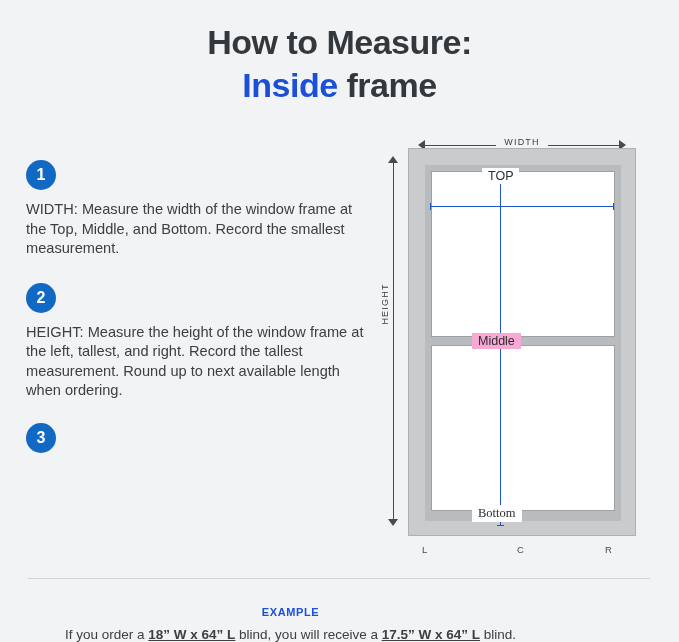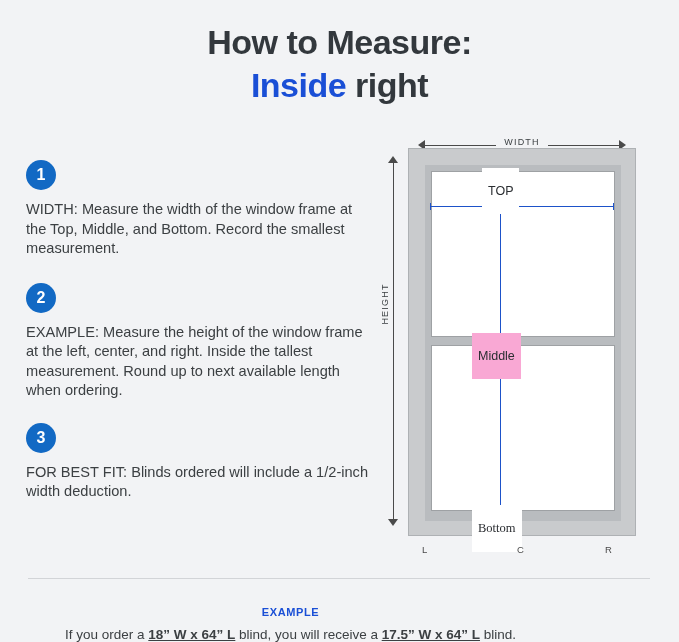--- a/index.html
+++ b/index.html
@@ -256,21 +256,21 @@
   }
   .blue-v .cap-t { top: 0; }
   .blue-v .cap-b { bottom: 0; }
 
   
   .inner-label {
     position: absolute;
     font-size: 12.5px;
     color: #2a2d31;
     background: #ffffff;
-    padding: 16px 6px;
+    padding: 1px 6px;
     white-space: nowrap;
   }
   .label-top   { left: 104px; top: 36px; }
   .label-middle{ left: 94px;  top: 201px; background: #f9a8d4; }
   .label-bottom{ left: 94px;  top: 373px; font-family: Liberation Serif, serif; }
 
   .axis-letter {
     position: absolute;
     font-size: 9.5px;
     color: #4a4a4a;
@@ -309,38 +309,37 @@
   }
   .example-text b { font-weight: bold; text-decoration: underline; }
 </style>
 </head>
 <body>
 
 <div class="page">
 
   <div class="title-block">
     <div class="title-line1">How to Measure:</div>
-    <div class="title-line2"><span class="title-accent">Inside</span><span> right</span></div>
+    <div class="title-line2"><span class="title-accent">Inside</span><span> frame</span></div>
   </div>
 
   <div class="steps">
 
     <div class="step step1">
       <div class="badge">1</div>
       <div class="step-text"><span class="lead">WIDTH:</span><span> Measure the width of the window frame at the Top, Middle, and Bottom. Record the </span><span class="underline">smallest</span><span> measurement.</span></div>
     </div>
 
     <div class="step step2">
       <div class="badge">2</div>
-      <div class="step-text"><span class="lead">EXAMPLE:</span><span> Measure the height of the window frame at the left, center, and right. Inside the </span><span class="underline">tallest</span><span> measurement. Round up to next available length when ordering.</span></div>
+      <div class="step-text"><span class="lead">HEIGHT:</span><span> Measure the height of the window frame at the left, tallest, and right. Record the </span><span class="underline">tallest</span><span> measurement. Round up to next available length when ordering.</span></div>
     </div>
 
     <div class="step step3">
       <div class="badge">3</div>
-      <div class="step-text"><span class="lead">FOR BEST FIT:</span><span> Blinds ordered will include a 1/2-inch width deduction.</span></div>
     </div>
 
   </div>
 
   <div class="diagram">
 
     <div class="width-arrow">
       <div class="line"></div>
       <div class="arrowhead left"></div>
       <div class="arrowhead right"></div>

